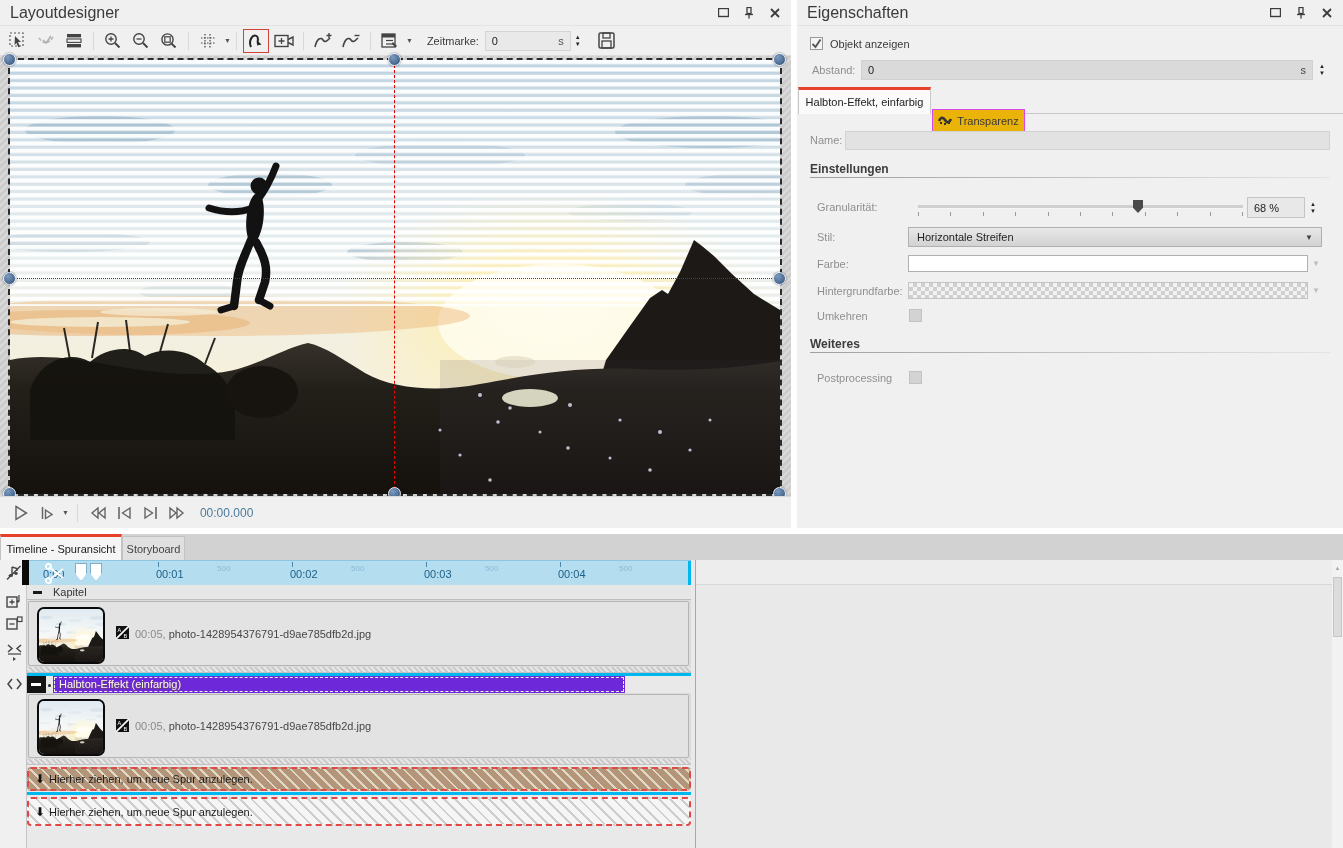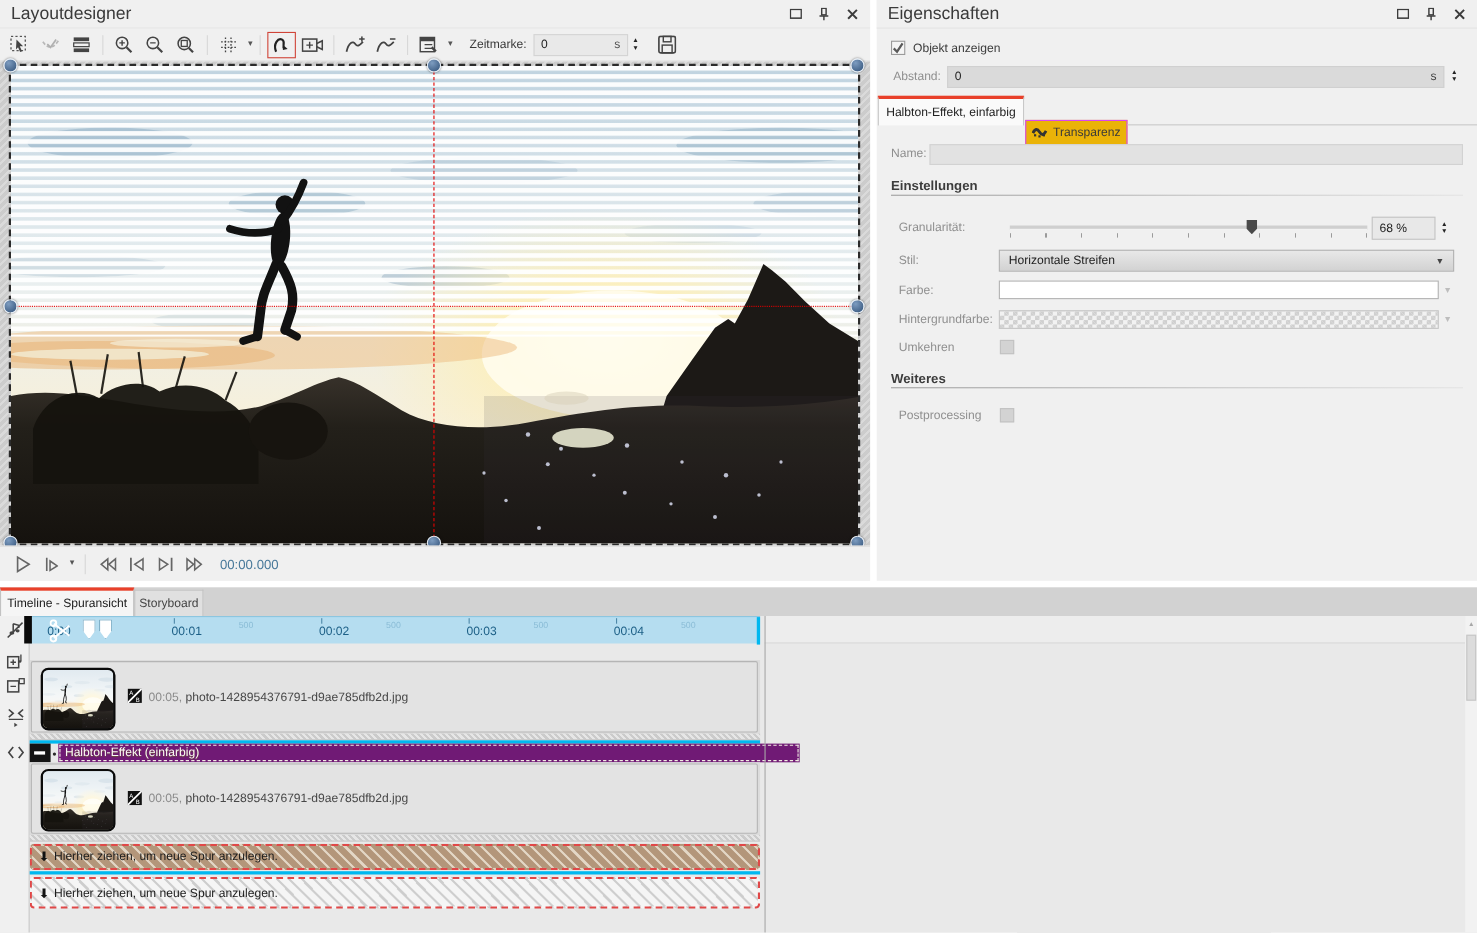--- a/index.html
+++ b/index.html
@@ -543,20 +543,24 @@
                 <circle cx="3.5" cy="3.5" r="2.6"></circle>
                 <circle cx="3.5" cy="17.5" r="2.6"></circle>
               </g>
             </svg>
         </div>
         <div style="position:absolute;left:48px;top:2px;width:12px;height:18px;background:#fff;border:1px solid #7fb0c8;box-sizing:border-box;clip-path:polygon(0 0,100% 0,100% 55%,50% 100%,0 55%);"></div>
         <div style="position:absolute;left:63px;top:2px;width:12px;height:18px;background:#fff;border:1px solid #7fb0c8;box-sizing:border-box;clip-path:polygon(0 0,100% 0,100% 55%,50% 100%,0 55%);"></div>
       </div>
       <div style="position:absolute;left:22px;top:0;width:7px;height:25px;background:#0a0a0a;"></div>
 
+      <div style="position:absolute;left:27px;top:25px;width:664px;height:15px;background:#e6e6e6;border-bottom:1px solid #bdbdbd;box-sizing:border-box;">
+        <span style="position:absolute;left:6px;top:6px;width:9px;height:3px;background:#1a1a1a;"></span>
+        <span style="position:absolute;left:26px;top:1px;color:#333;">Kapitel</span>
+      </div>
 
       <div class="trackrow" style="left:27px;top:40px;width:664px;height:73px;">
         <div class="itembox" style="left:1px;top:1px;width:661px;height:65px;">
           <div class="thumb" style="left:8px;top:5px;">
             <svg width="64" height="53" viewBox="0 0 770 434" preserveAspectRatio="none">
                 <use href="#scene"></use>
               </svg>
           </div>
           <svg width="13" height="13" style="position:absolute;left:87px;top:24px;">
               <rect width="13" height="13" fill="#111"></rect>
@@ -571,21 +575,21 @@
         </div>
         <div class="hatch" style="left:0;top:67px;width:664px;height:5px;"></div>
       </div>
 
       <div class="cyan" style="left:27px;top:113px;width:664px;height:3px;"></div>
       <div style="position:absolute;left:27px;top:116px;width:664px;height:17px;">
         <div style="position:absolute;left:0;top:0;width:19px;height:17px;background:#141414;">
           <span style="position:absolute;left:4px;top:7px;width:10px;height:3px;background:#fff;"></span>
         </div>
         <span style="position:absolute;left:21px;top:8px;width:3px;height:3px;background:#2a2a2a;border-radius:50%;"></span>
-        <div style="position:absolute;left:26px;top:0;width:674px;height:17px;background:#701a75;outline:1px dashed #f2ede4;outline-offset:-2px;box-sizing:border-box;">
+        <div style="position:absolute;left:26px;top:0;width:572px;height:17px;background:#6d28d9;outline:1px dashed #f2ede4;outline-offset:-2px;box-sizing:border-box;">
           <span style="position:absolute;left:6px;top:2px;color:#fcfaf6;text-shadow:0 1px 1px #6a5336;">Halbton-Effekt (einfarbig)</span>
         </div>
       </div>
 
       <div class="trackrow" style="left:27px;top:133px;width:664px;height:72px;">
         <div class="itembox" style="left:1px;top:1px;width:661px;height:64px;">
           <div class="thumb" style="left:8px;top:4px;">
             <svg width="64" height="53" viewBox="0 0 770 434" preserveAspectRatio="none">
                 <use href="#scene"></use>
               </svg>

